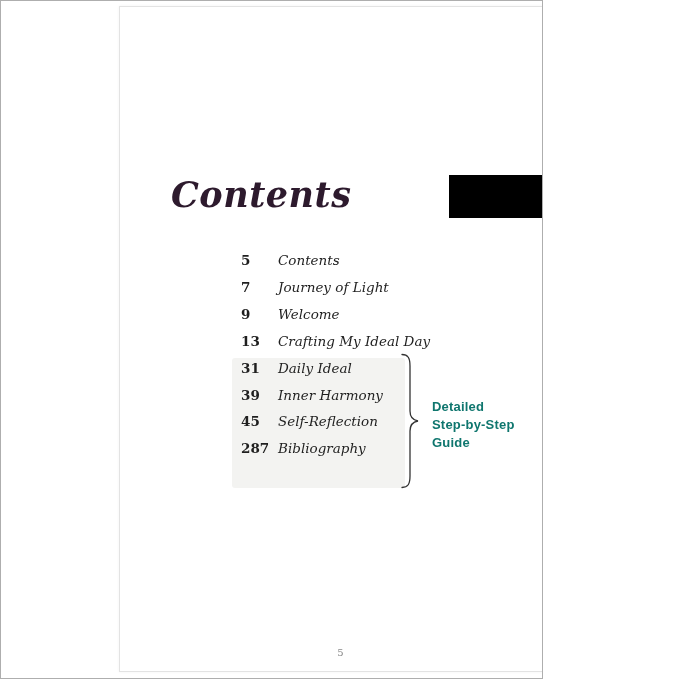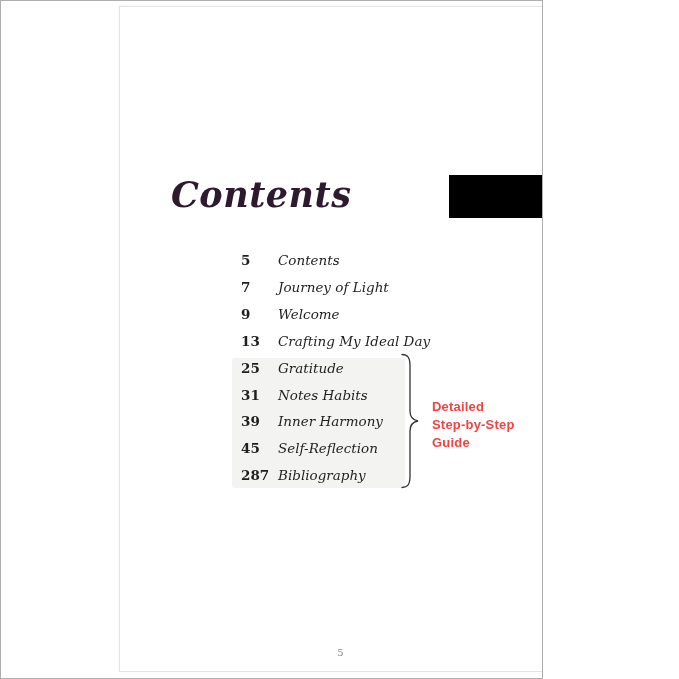--- a/index.html
+++ b/index.html
@@ -88,21 +88,21 @@
   }
   .guide-note {
     position: absolute;
     left: 312px;
     top: 391px;
     font-family: "Liberation Sans", sans-serif;
     font-weight: 600;
     font-size: 13px;
     line-height: 18px;
     letter-spacing: 0.2px;
-    color: #ef4444;
+    color: #0f766e;
     white-space: nowrap;
   }
   .footer-page-number {
     position: absolute;
     left: 0;
     right: 0;
     top: 640px;
     text-align: center;
     font-family: "DejaVu Serif", serif;
     font-size: 10px;
@@ -132,26 +132,22 @@
       </div>
       <div class="toc-row">
         <span class="toc-num">9</span>
         <span class="toc-label">Welcome</span>
       </div>
       <div class="toc-row">
         <span class="toc-num">13</span>
         <span class="toc-label">Crafting My Ideal Day</span>
       </div>
       <div class="toc-row">
-        <span class="toc-num">25</span>
-        <span class="toc-label">Gratitude</span>
-      </div>
-      <div class="toc-row">
         <span class="toc-num">31</span>
-        <span class="toc-label">Notes Habits</span>
+        <span class="toc-label">Daily Ideal</span>
       </div>
       <div class="toc-row">
         <span class="toc-num">39</span>
         <span class="toc-label">Inner Harmony</span>
       </div>
       <div class="toc-row">
         <span class="toc-num">45</span>
         <span class="toc-label">Self-Reflection</span>
       </div>
       <div class="toc-row">

